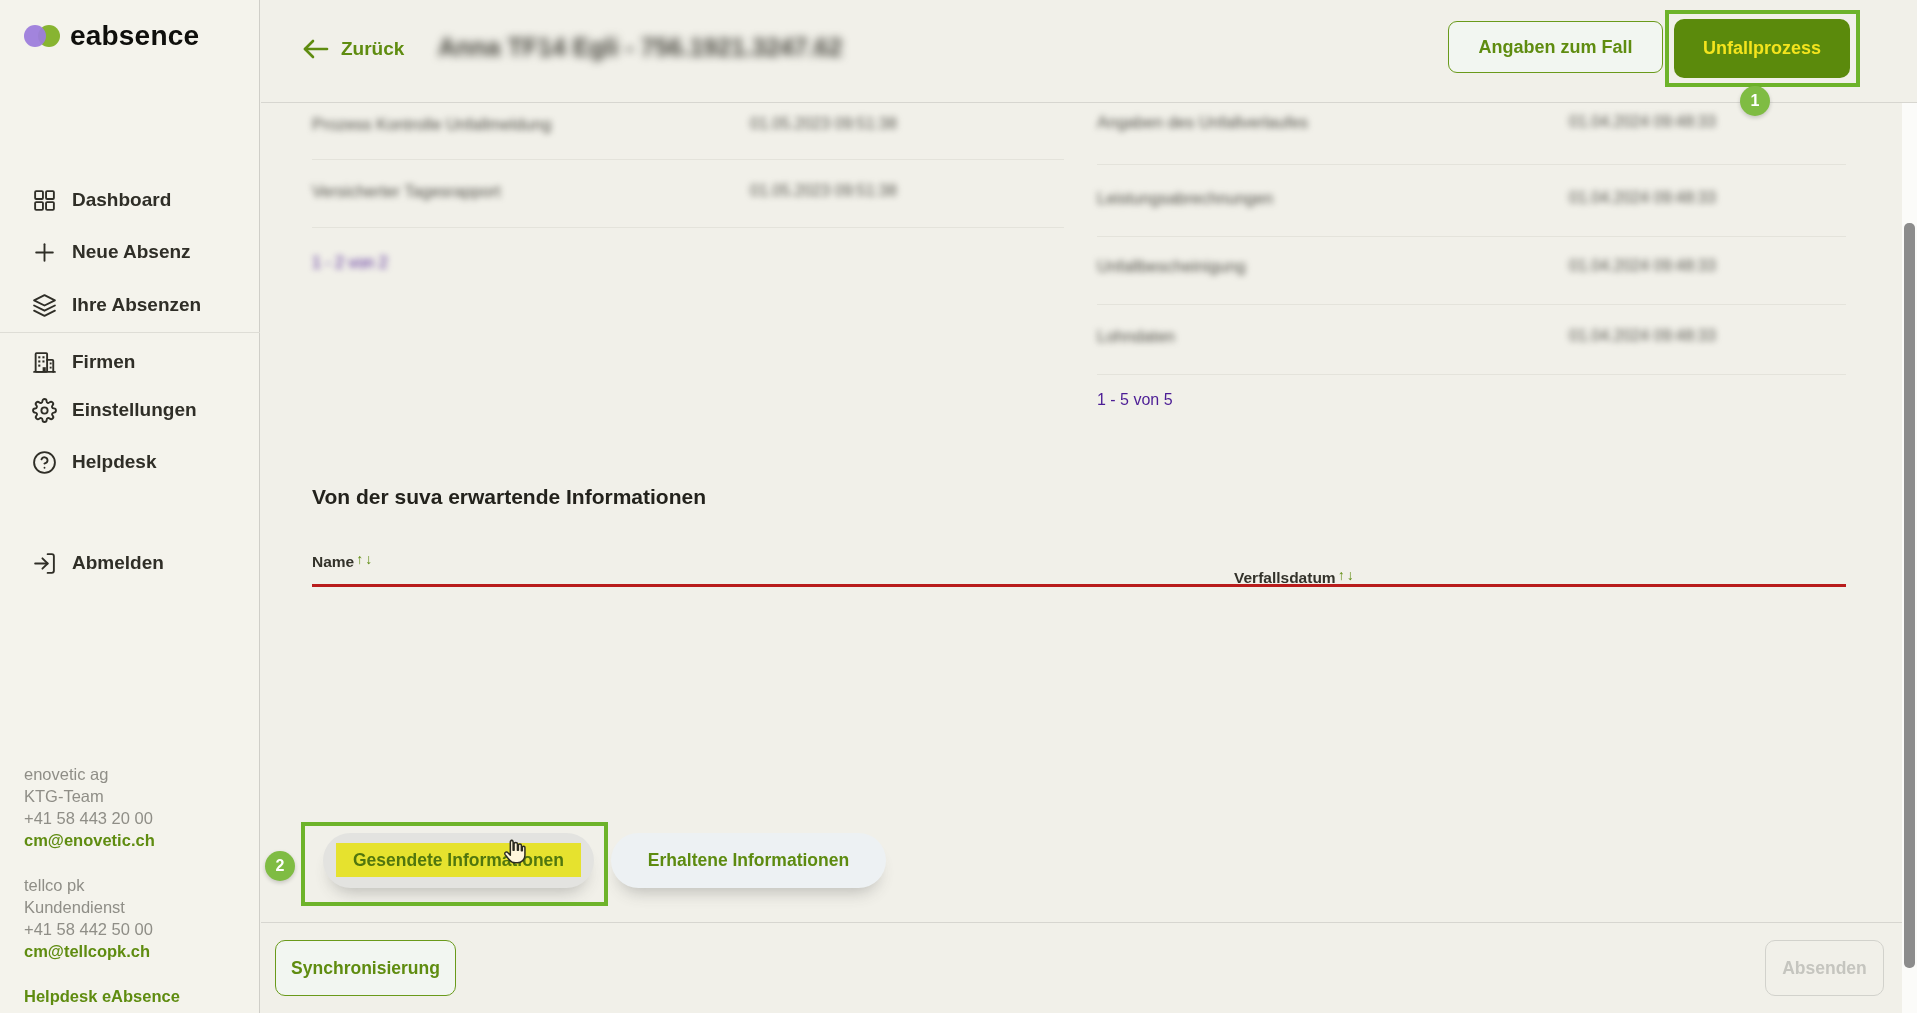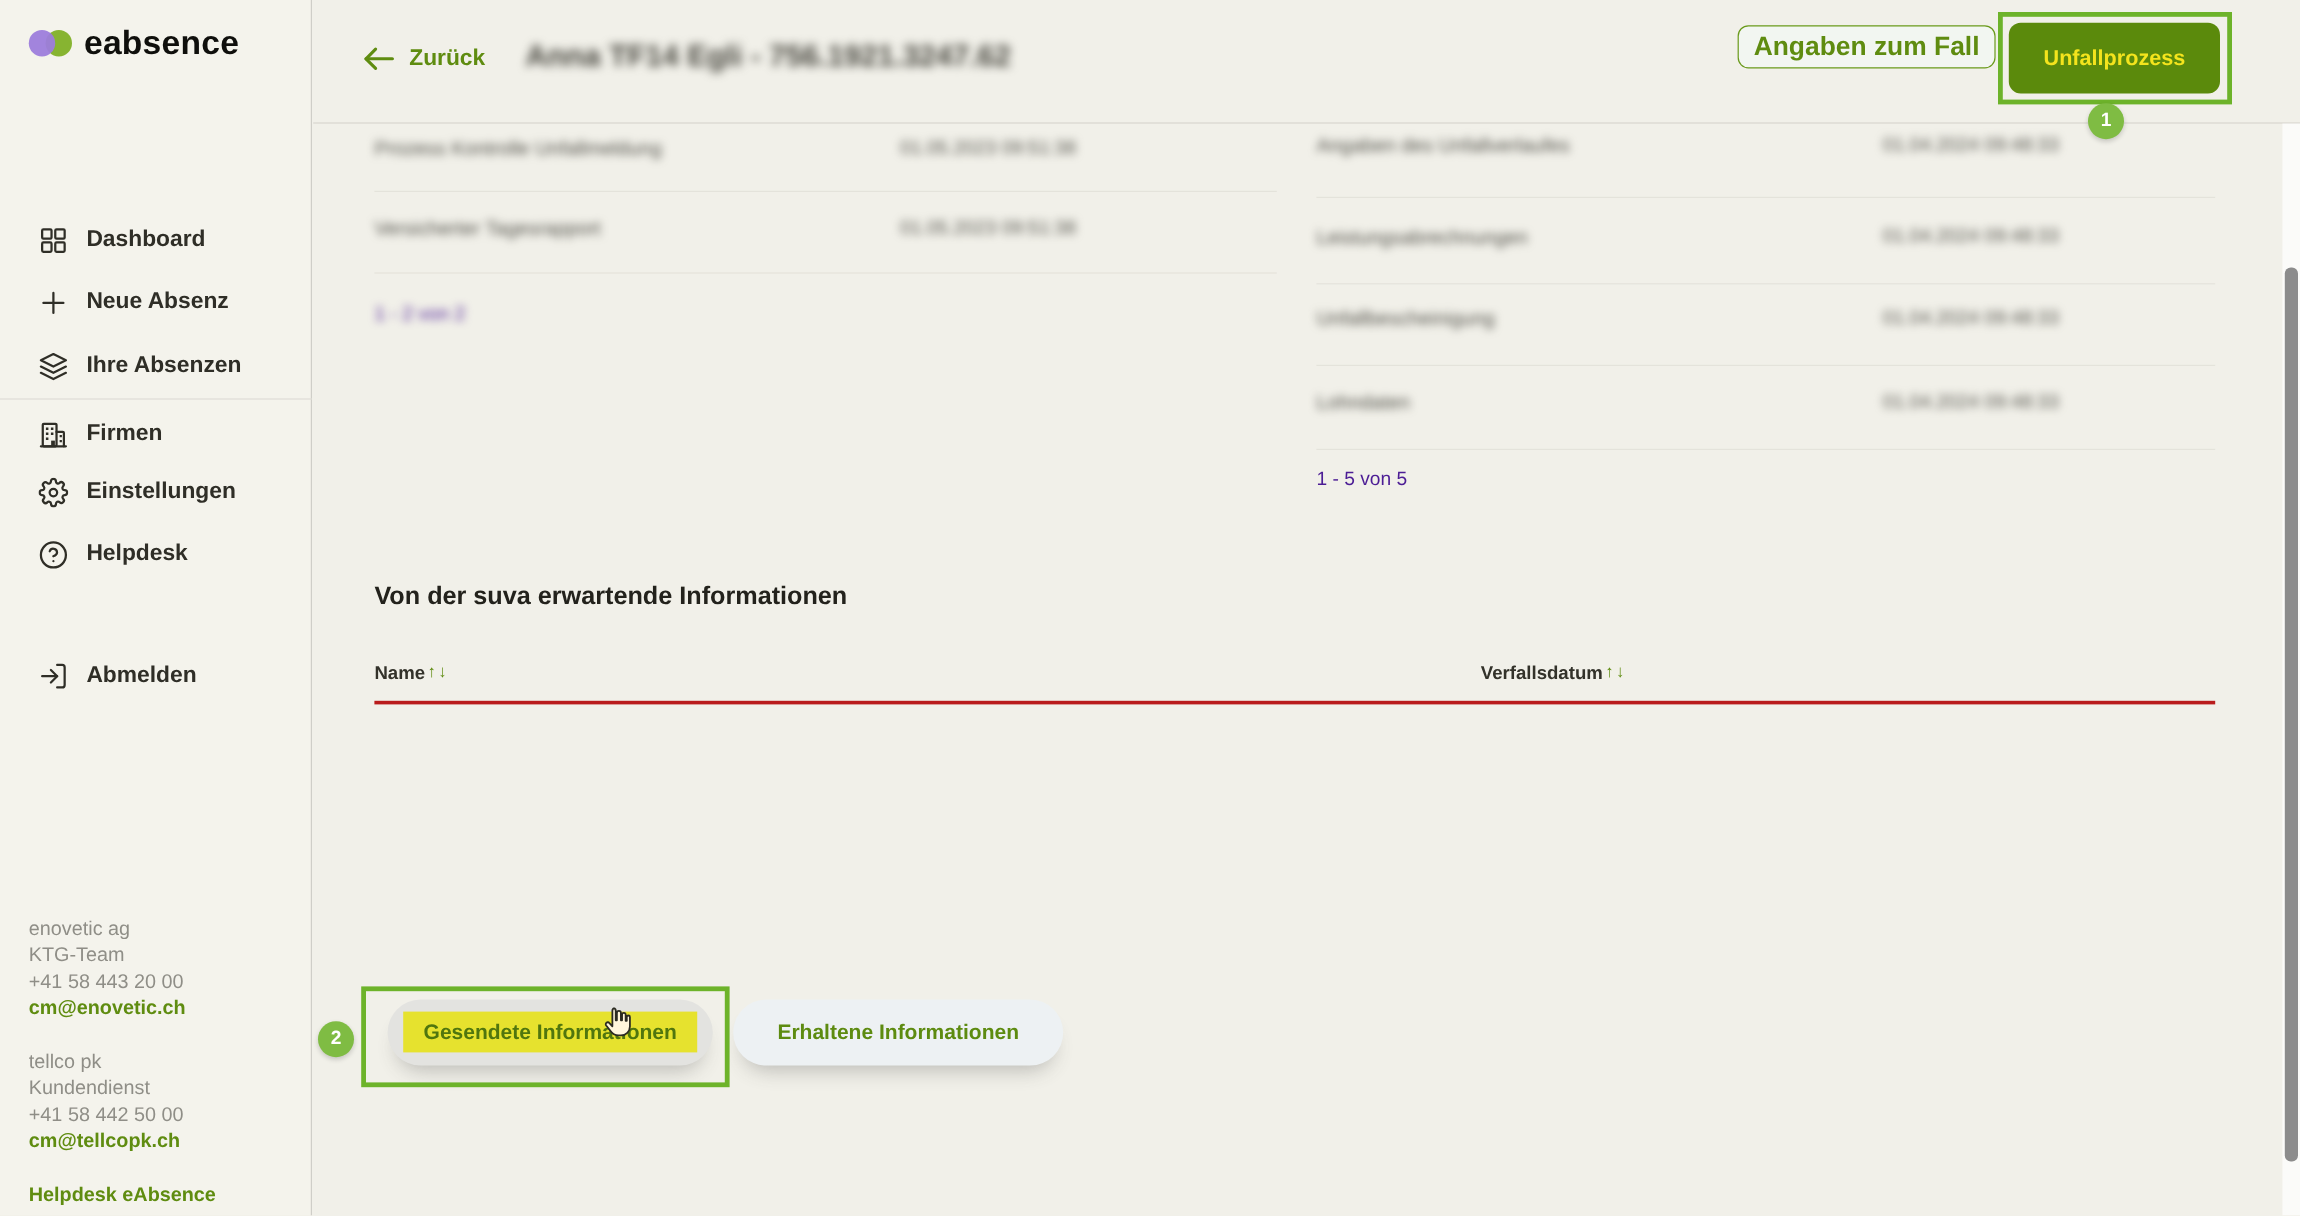--- a/index.html
+++ b/index.html
@@ -24,22 +24,22 @@
   .contact .helpdesk-link{color:#5f8c10;font-weight:700;cursor:pointer;}
 
   
   .header{position:absolute;left:261px;top:0;width:1656px;height:103px;
           border-bottom:1px solid #d7d6d0;box-sizing:border-box;}
   .back{position:absolute;left:39px;top:36px;display:flex;align-items:center;gap:11px;cursor:pointer;}
   .back svg{width:30px;height:26px;stroke:#5f8c10;fill:none;stroke-width:2.6;stroke-linecap:round;stroke-linejoin:round;}
   .back-label{font-size:19px;font-weight:700;color:#5f8c10;}
   .case-title{position:absolute;left:177px;top:33px;font-size:25px;font-weight:700;color:#45443c;}
   .btn{display:flex;align-items:center;justify-content:center;box-sizing:border-box;cursor:pointer;white-space:nowrap;}
-  .btn-case{position:absolute;left:1187px;top:21px;width:215px;height:36px;border-radius:9px;
-            border:1.5px solid #6a9a1b;background:#f2f6f1;color:#5f8c10;font-size:22px;font-weight:700;}
+  .btn-case{position:absolute;left:1187px;top:21px;width:215px;height:52px;border-radius:9px;
+            border:1.5px solid #6a9a1b;background:#f2f6f1;color:#5f8c10;font-size:18px;font-weight:700;}
   .btn-unfall{position:absolute;left:1413px;top:19px;width:176px;height:59px;border-radius:10px;
               background:#5b8a0c;color:#f4e41d;font-size:18px;font-weight:700;}
 
   
   .anno{position:absolute;border:4px solid #6db32a;box-sizing:border-box;z-index:20;pointer-events:none;}
   .anno1{left:1665px;top:10px;width:195px;height:77px;}
   .anno2{left:301px;top:822px;width:307px;height:84px;}
   .badge{position:absolute;width:30px;height:30px;border-radius:50%;background:#7fbc43;color:#ffffff;
          font-size:16px;font-weight:700;display:flex;align-items:center;justify-content:center;
          box-shadow:0 2px 4px rgba(0,0,0,.18);z-index:21;}
@@ -53,21 +53,21 @@
   .trow{position:relative;border-bottom:1px solid #e4e3db;box-sizing:border-box;cursor:pointer;}
   .tname{font-size:16.5px;color:#54534c;display:inline-block;}
   .tdate{position:absolute;font-size:16px;color:#5c5b54;display:inline-block;}
   .pagination{font-size:16px;color:#4c1d95;}
 
   .sec-title{position:absolute;left:312px;top:485px;font-size:21px;font-weight:700;color:#23221c;}
   .exp-header{position:absolute;left:312px;top:553px;width:1534px;height:34px;
               border-bottom:3px solid #b91c1c;box-sizing:border-box;}
   .col-label{font-size:15.5px;font-weight:600;color:#33322a;cursor:pointer;display:inline-flex;gap:2px;}
   .sort{color:#5f8c10;font-size:14px;font-weight:700;position:relative;top:-2px;cursor:pointer;}
-  .col-expiry{position:absolute;left:922px;top:0;}
+  .col-expiry{position:absolute;left:922px;top:16px;}
 
   
   .tab{position:absolute;top:833px;height:55px;border-radius:28px;display:flex;align-items:center;justify-content:center;
        font-size:17.5px;font-weight:700;color:#5d8b10;background:#edf1f3;
        box-shadow:0 12px 16px -8px rgba(70,70,70,.30);cursor:pointer;box-sizing:border-box;}
   .tab-sent{left:323px;width:271px;background:#e3e3e0;color:#50760e;}
   .tab-received{left:611px;width:275px;}
   .tab-messages{left:897px;width:168px;}
   .hl{position:absolute;left:13px;top:10px;width:245px;height:34px;background:#e6e22e;z-index:0;}
   .tab-sent .tab-label{position:relative;z-index:1;}
@@ -253,18 +253,22 @@
     <span class="tab-label">Gesendete Informationen</span>
   </div>
   <div class="tab tab-received">
     <span class="tab-label">Erhaltene Informationen</span>
   </div>
 
   <svg class="cursor" viewBox="0 0 32 36">
     <path d="M12 4.5c1.1 0 2 .9 2 2V15h1V8.5c0-1 .8-1.8 1.8-1.8s1.8.8 1.8 1.8V15h1v-5c0-.9.7-1.6 1.6-1.6.9 0 1.6.7 1.6 1.6v5.5h1v-3.3c0-.8.6-1.4 1.4-1.4.8 0 1.4.6 1.4 1.4v8.3c0 4.4-3.6 8-8 8h-2.3c-2.4 0-4.7-1.1-6.2-3l-4.6-5.8c-.6-.8-.5-1.9.3-2.5.7-.6 1.8-.5 2.4.2l2.8 3V6.5c0-1.1.9-2 2-2z" fill="#fff6dc" stroke="#2b2b22" stroke-width="1.6" stroke-linejoin="round"></path>
   </svg>
 
+  <div class="footerbar">
+    <div class="btn btn-sync">Synchronisierung</div>
+    <div class="btn btn-submit">Absenden</div>
+  </div>
 
   <div class="sb-track">
     <div class="sb-thumb"></div>
   </div>
 
 </div>
 
 </body></html>

